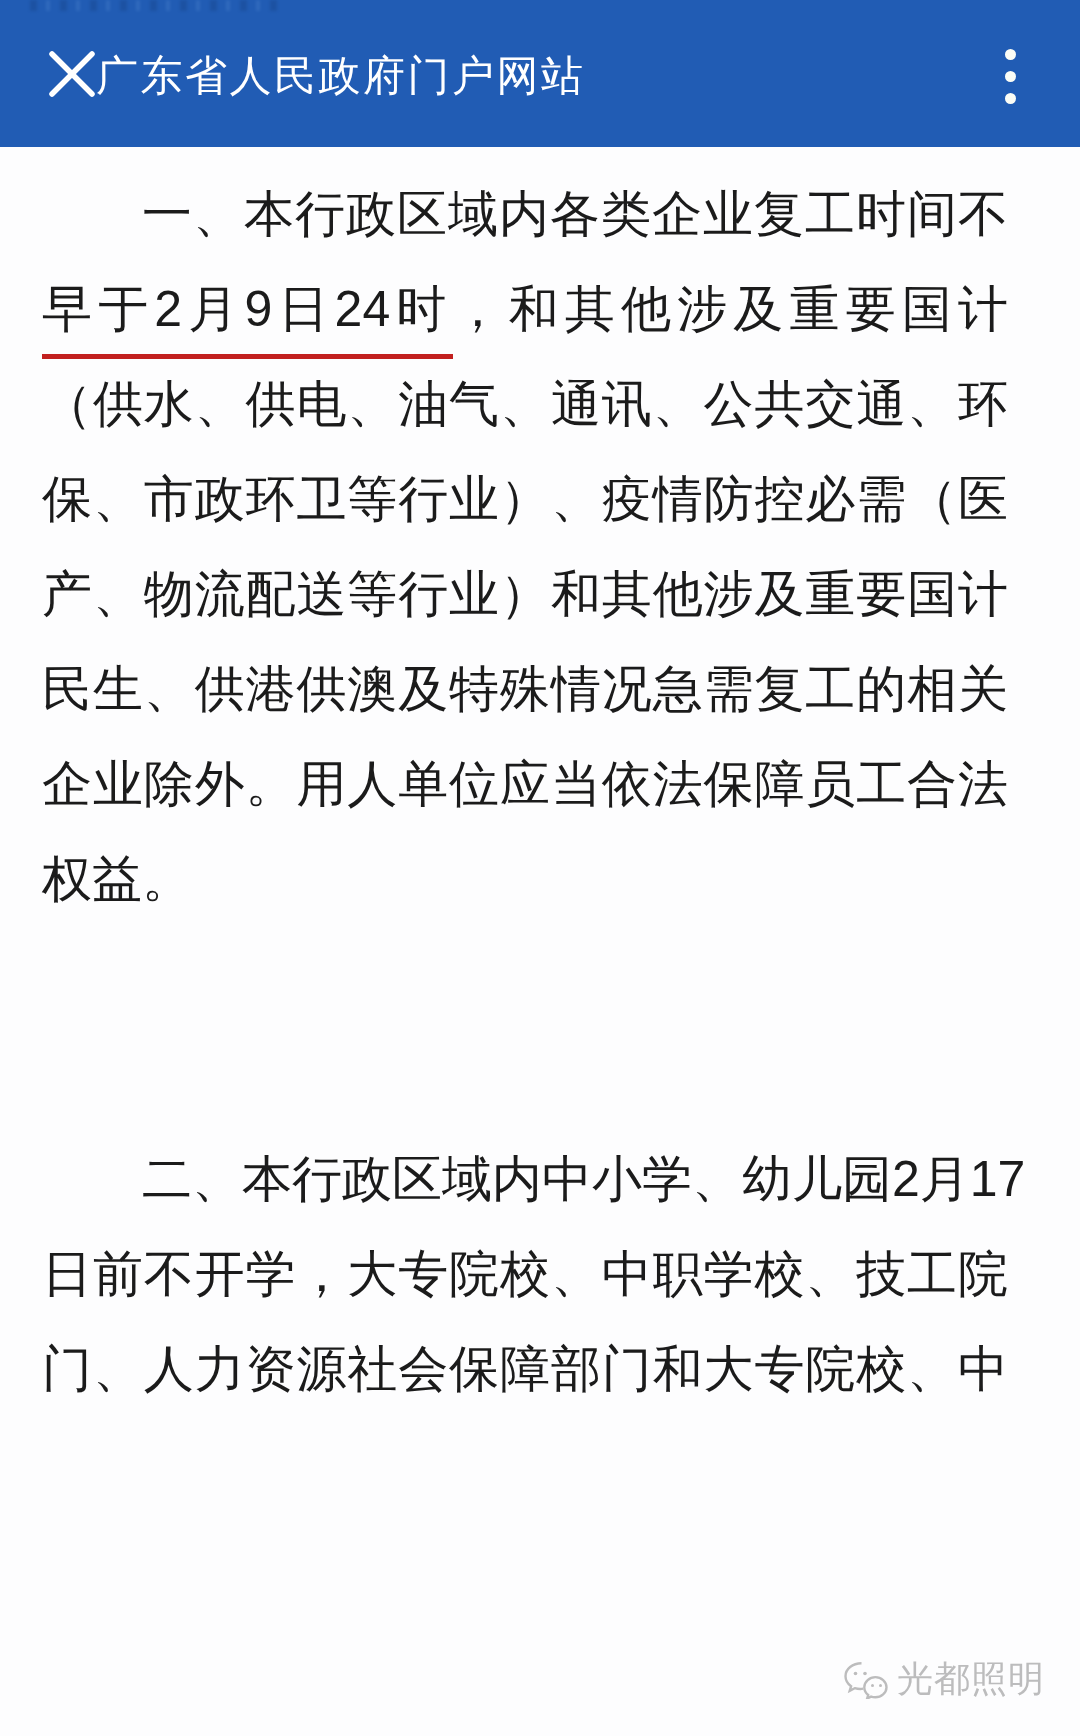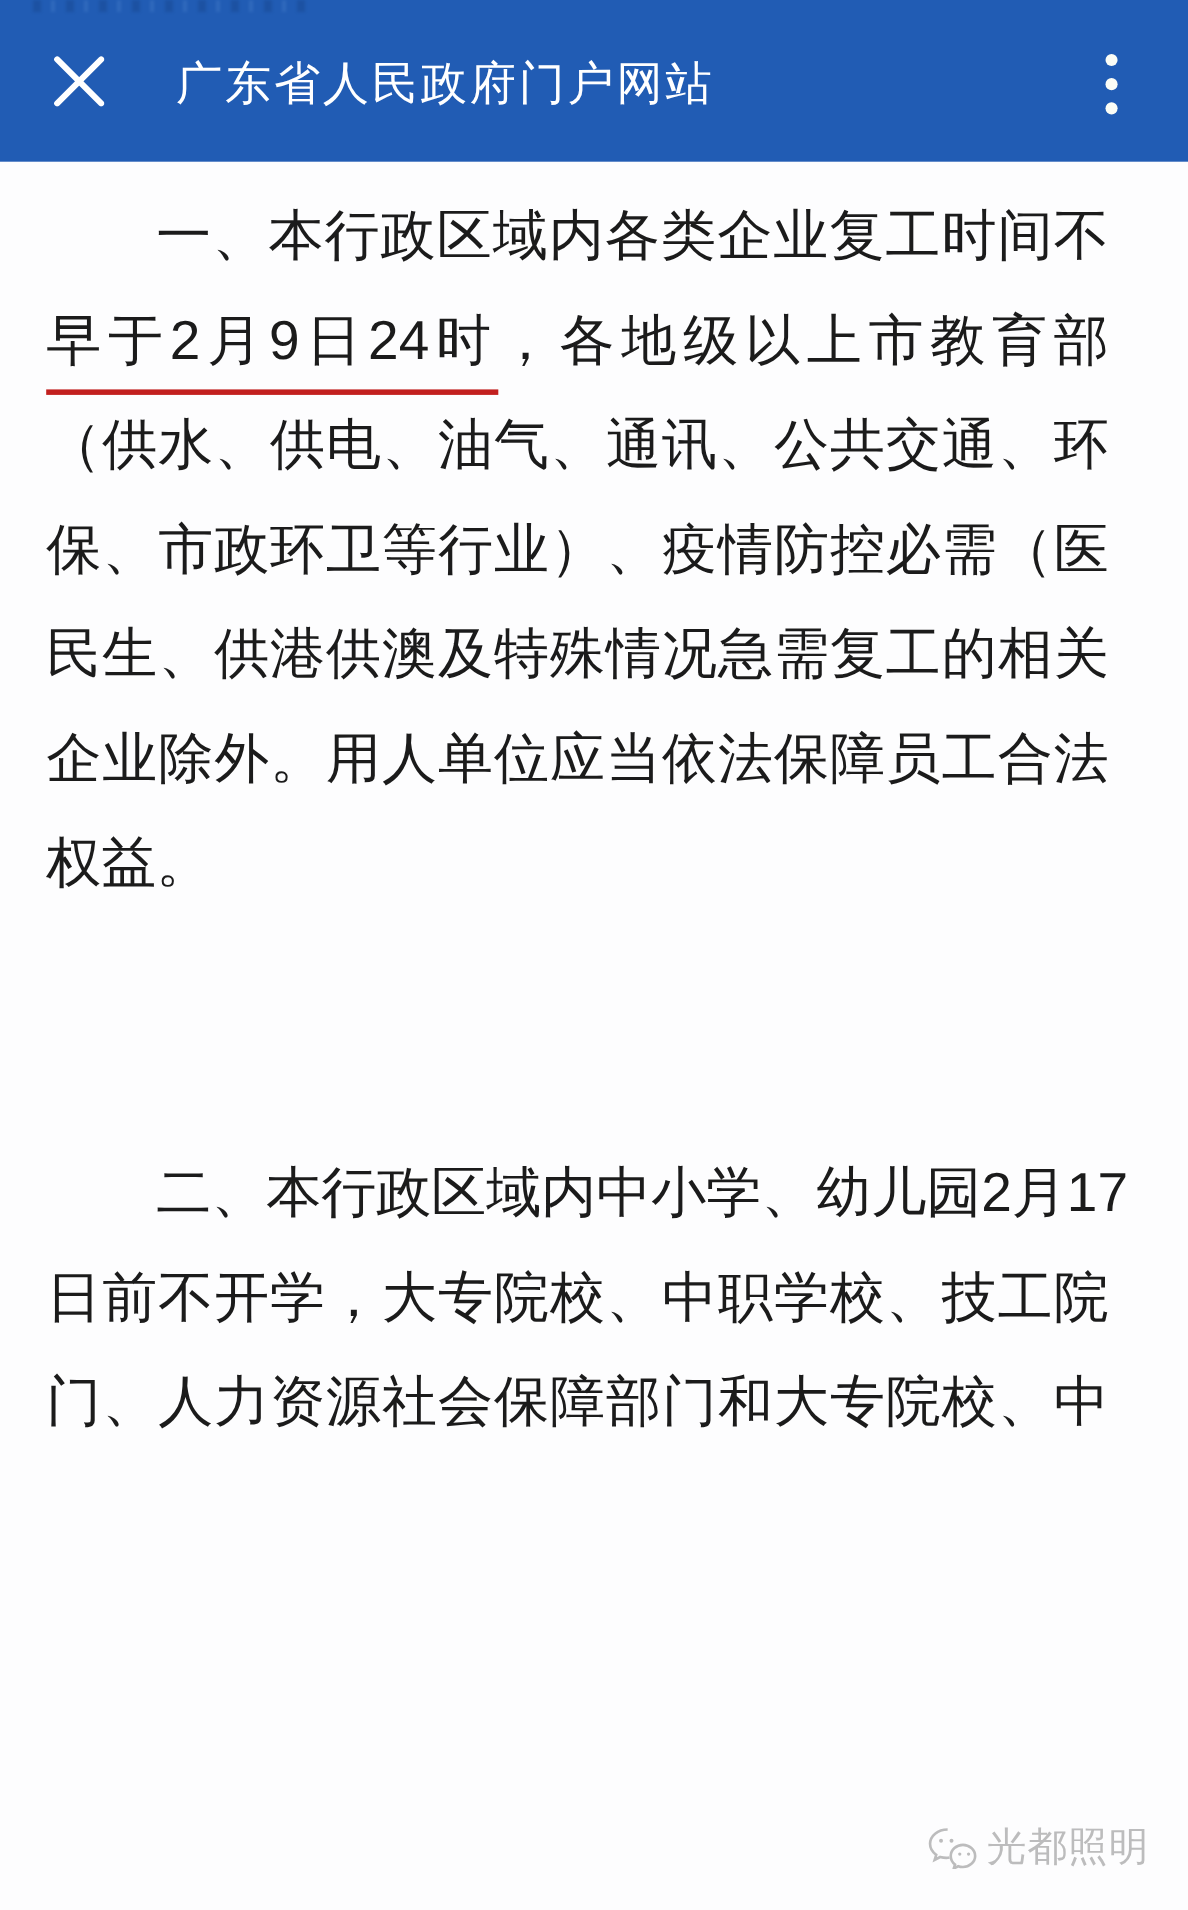--- a/index.html
+++ b/index.html
@@ -26,21 +26,20 @@
   .close-btn{
     width:48px;height:48px;flex:0 0 auto;
     display:flex;align-items:center;justify-content:center;
     margin-top:4px;
     cursor:pointer;background:transparent;border:none;
   }
   .header-title{
     color:#FFFFFF;
     font-size:42px;
     letter-spacing:2.5px;
-    margin-left:64px;
     margin-top:4px;
     white-space:nowrap;
     font-weight:400;
     flex:1 1 auto;
   }
   .menu-btn{
     flex:0 0 auto;
     display:flex;flex-direction:column;align-items:center;gap:11px;
     padding:6px;margin-right:20px;margin-top:6px;
     cursor:pointer;background:transparent;border:none;
@@ -118,23 +117,24 @@
         <span class="dot"></span>
         <span class="dot"></span>
     </span>
   </button>
   <div class="top-artifact"></div>
 </div>
 
 <div class="article" id="article">
     <div class="paragraph">
       <div class="line first"><span>一、本行政区域内各类企业复工时间不</span></div>
-      <div class="line"><span class="u">早于2月9日24时</span><span>，各地级以上市教育部</span></div>
+      <div class="line"><span class="u">早于2月9日24时</span><span>，和其他涉及重要国计</span></div>
       <div class="line"><span>（供水、供电、油气、通讯、公共交通、环</span></div>
       <div class="line"><span>保、市政环卫等行业）、疫情防控必需（医</span></div>
+      <div class="line"><span>产、物流配送等行业）和其他涉及重要国计</span></div>
       <div class="line"><span>民生、供港供澳及特殊情况急需复工的相关</span></div>
       <div class="line"><span>企业除外。用人单位应当依法保障员工合法</span></div>
       <div class="line nojust"><span>权益。</span></div>
     </div>
     <div class="paragraph">
       <div class="line first"><span>二、本行政区域内中小学、幼儿园2月17</span></div>
       <div class="line"><span>日前不开学，大专院校、中职学校、技工院</span></div>
       <div class="line"><span>门、人力资源社会保障部门和大专院校、中</span></div>
     </div>
   </div>

